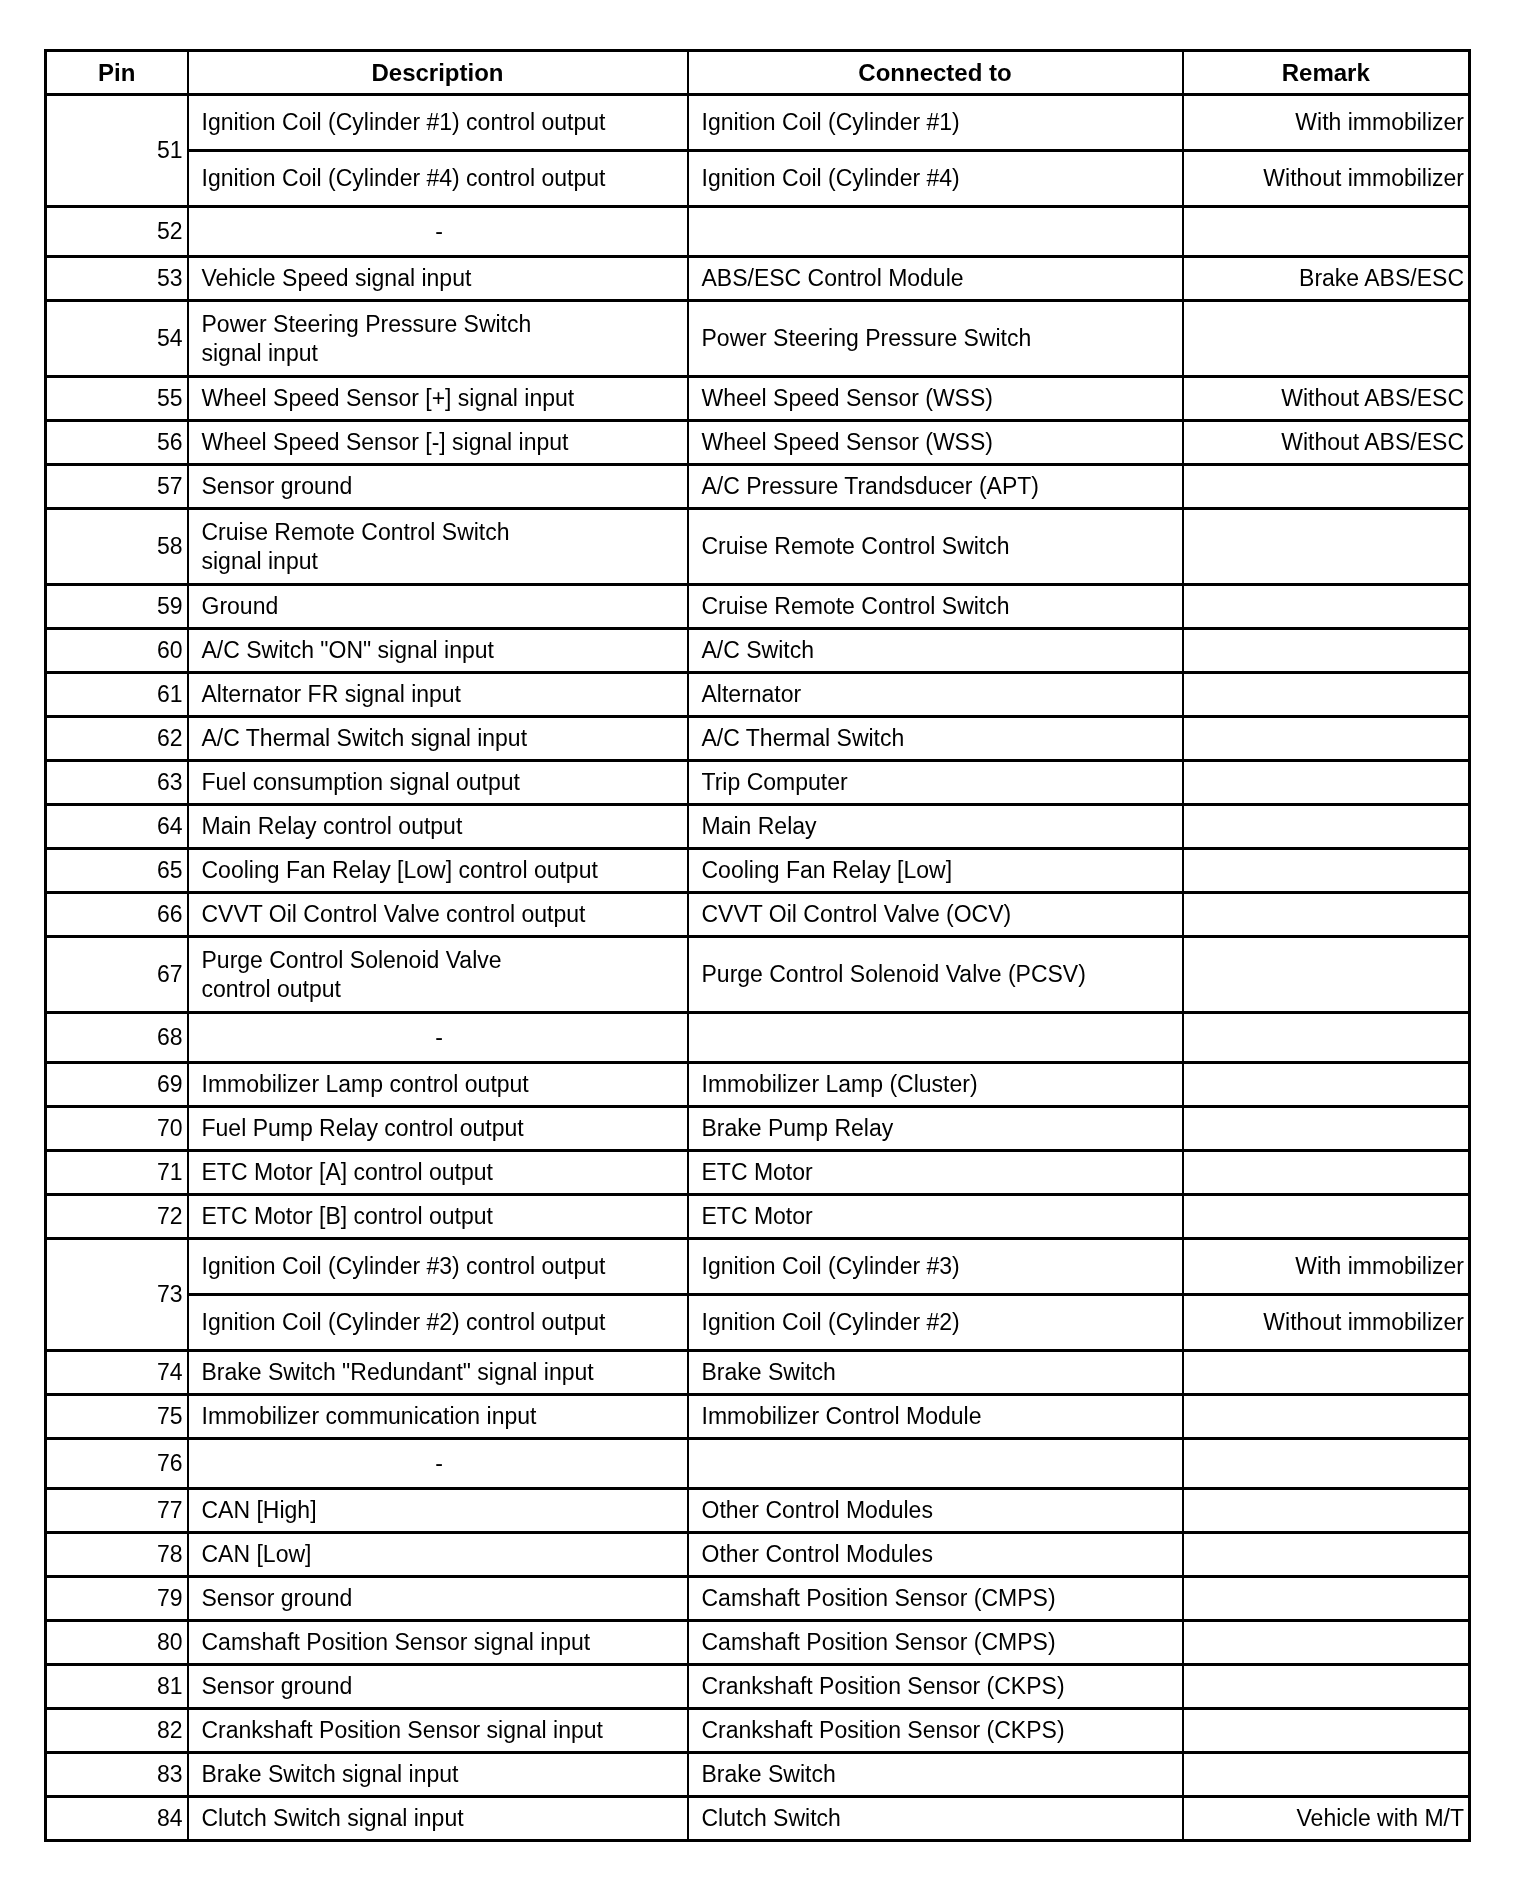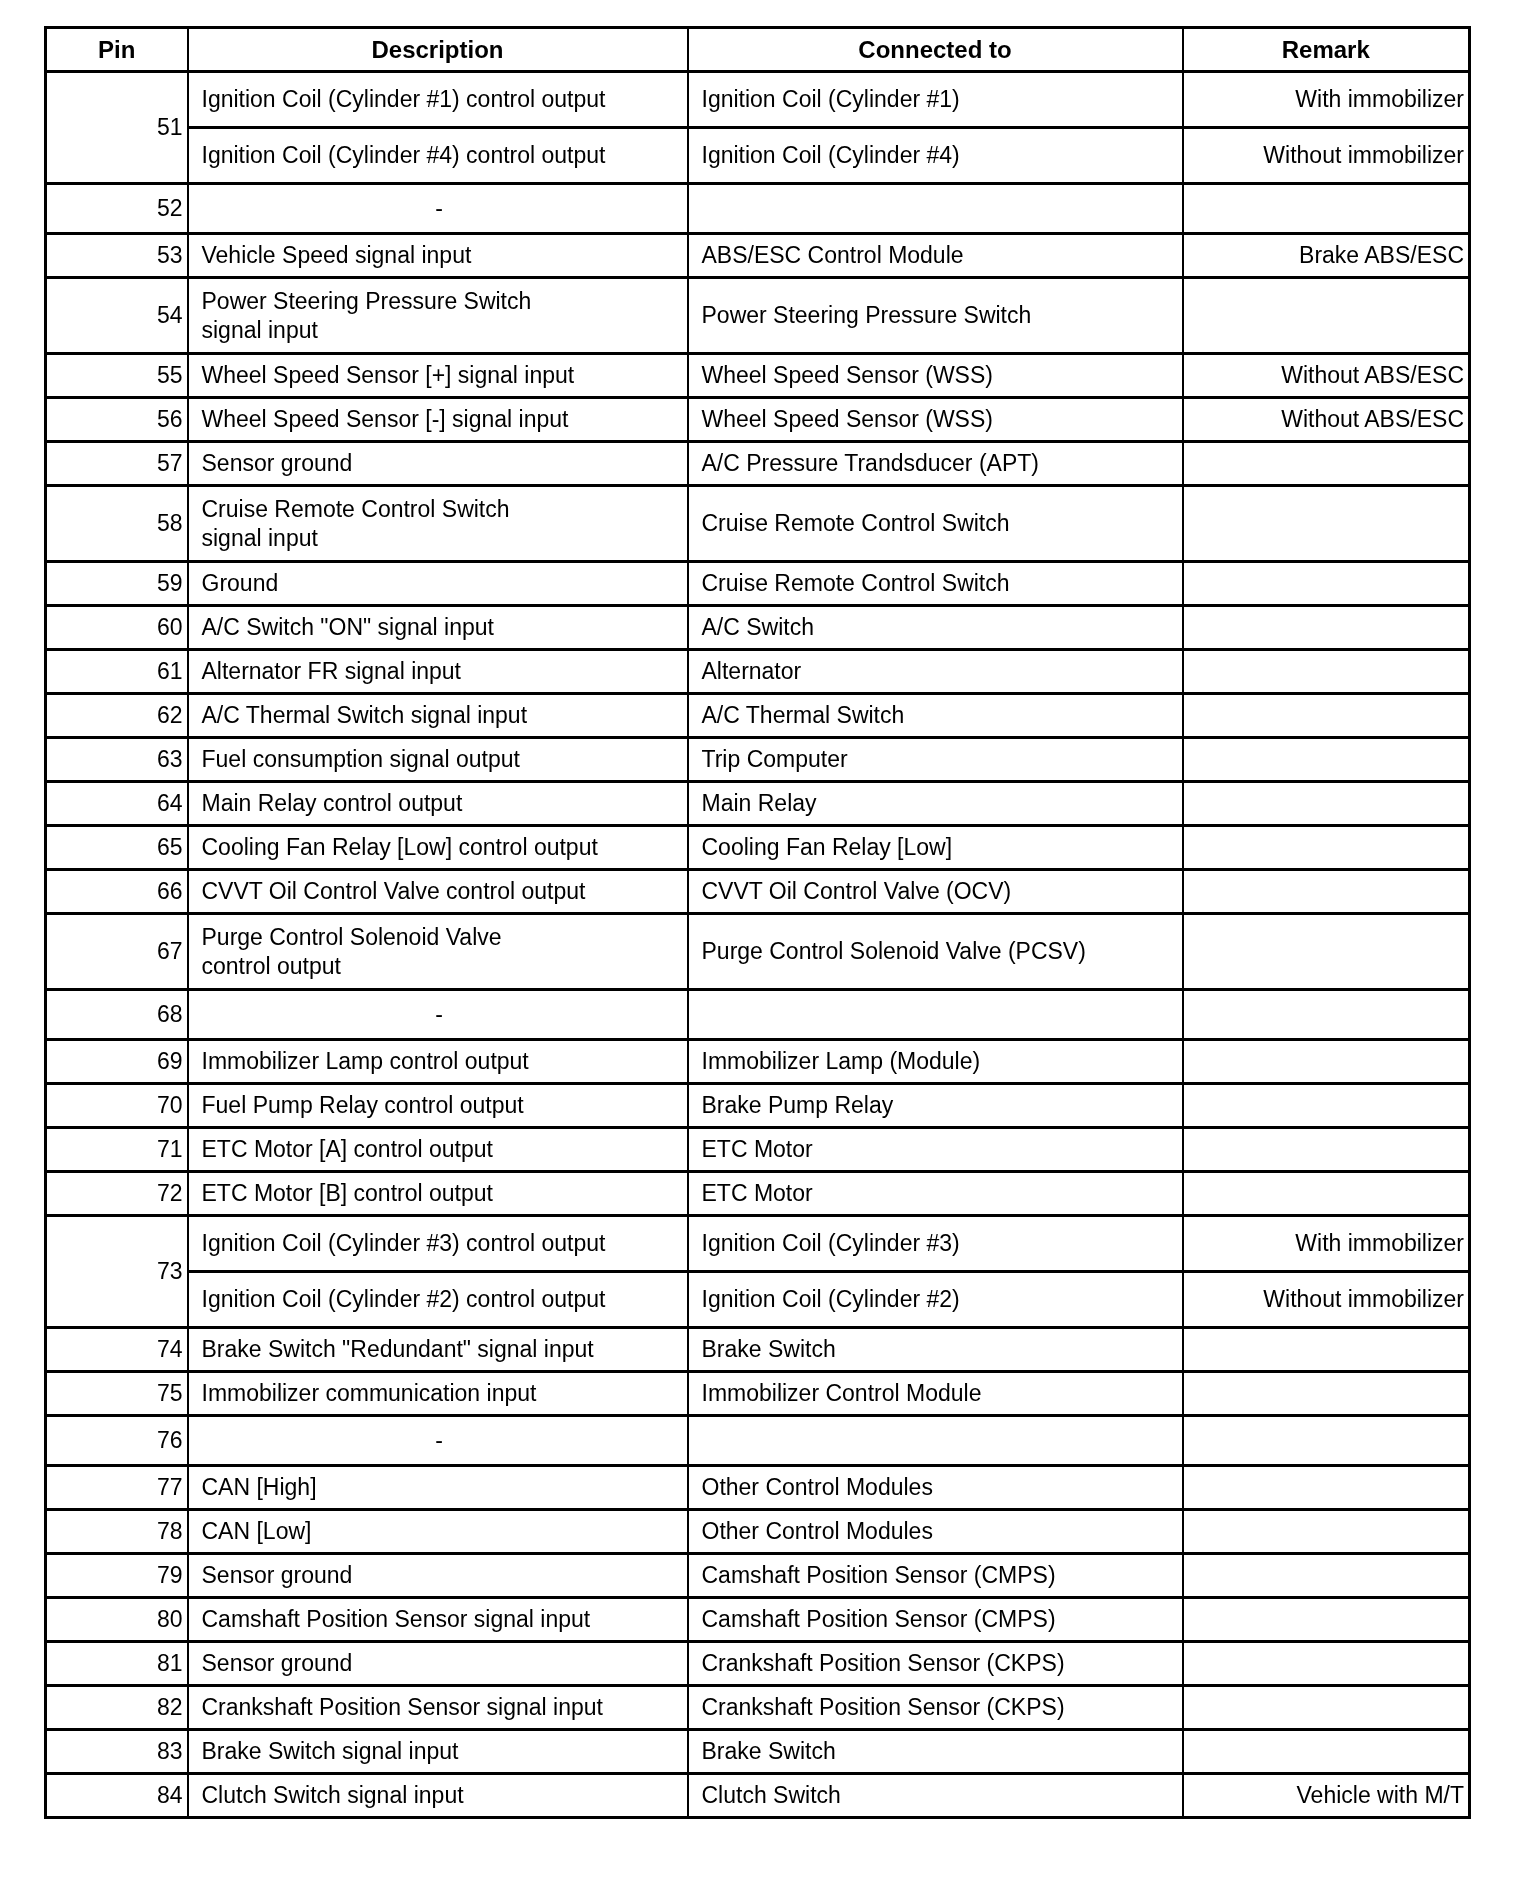--- a/index.html
+++ b/index.html
@@ -7,20 +7,21 @@
     padding:0;
     background:#ffffff;
     width:1520px;
     height:1880px;
     overflow:hidden;
     font-family:"Liberation Sans", sans-serif;
     color:#000;
   }
   .page{
     padding:26px 0 0 44px;
+    margin-top:23px;
   }
   table.pin-table{
     border-collapse:collapse;
     table-layout:fixed;
     width:1424px;
     border:3px solid #000;
   }
   col.c-pin{width:142px;}
   col.c-desc{width:500px;}
   col.c-conn{width:495px;}
@@ -195,21 +196,21 @@
         </tr>
         <tr class="r-dash">
           <td class="col-pin" rowspan="1">68</td>
           <td class="col-desc center">-</td>
           <td class="col-conn"></td>
           <td class="col-remark"></td>
         </tr>
         <tr class="r-default">
           <td class="col-pin" rowspan="1">69</td>
           <td class="col-desc">Immobilizer Lamp control output</td>
-          <td class="col-conn">Immobilizer Lamp (Module)</td>
+          <td class="col-conn">Immobilizer Lamp (Cluster)</td>
           <td class="col-remark"></td>
         </tr>
         <tr class="r-default">
           <td class="col-pin" rowspan="1">70</td>
           <td class="col-desc">Fuel Pump Relay control output</td>
           <td class="col-conn">Brake Pump Relay</td>
           <td class="col-remark"></td>
         </tr>
         <tr class="r-default">
           <td class="col-pin" rowspan="1">71</td>

